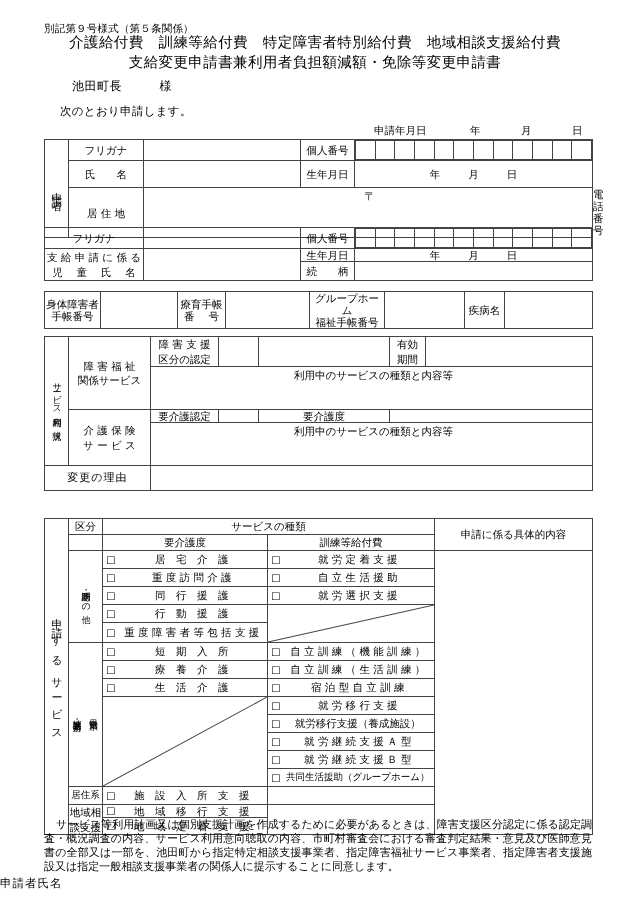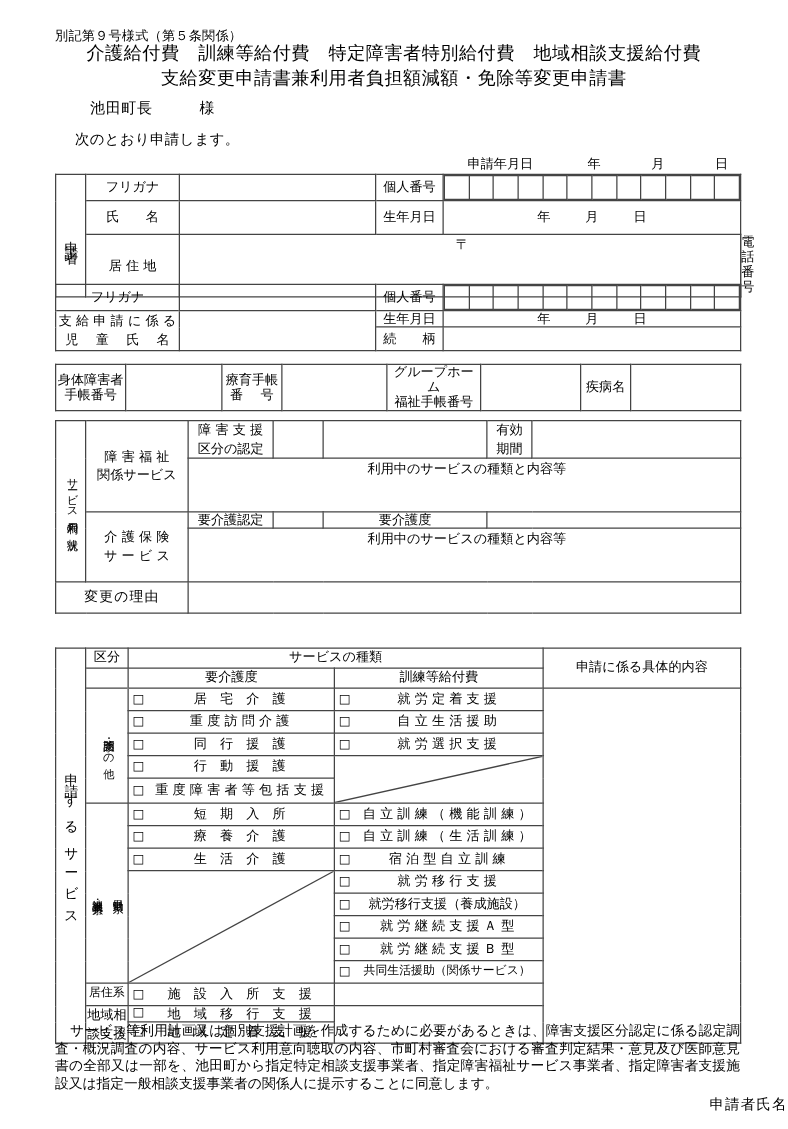--- a/index.html
+++ b/index.html
@@ -53,21 +53,21 @@
 
   
   .appdate{position:absolute;font-size:10.5px;}
 
   .ymd{display:flex;align-items:center;justify-content:center;height:100%;font-size:10.5px;}
   .ymd span{margin:0 14px;}
 
   .footnote{position:absolute;left:44px;top:818px;width:548px;font-size:11px;line-height:1.28;
             text-align:justify;text-justify:inter-character;}
   .footnote .ind{text-indent:12px;display:block;}
-  .signline{position:absolute;left:0;top:876px;width:630px;text-align:right;font-size:11.5px;letter-spacing:1px;}
+  .signline{position:absolute;left:0;top:876px;width:630px;text-align:left;font-size:11.5px;letter-spacing:1px;}
   .postal{font-size:11px;}
 </style>
 </head>
 <body>
 
 <div class="page">
 
   <div class="formno">別記第９号様式（第５条関係）</div>
   <div class="title1">介護給付費　訓練等給付費　特定障害者特別給付費　地域相談支援給付費</div>
   <div class="title2">支給変更申請書兼利用者負担額減額・免除等変更申請書</div>
@@ -455,21 +455,21 @@
         <div class="chk">
               <span class="box">□</span>
               <span class="txt">就 労 継 続 支 援 Ｂ 型</span>
             </div>
       </td>
     </tr>
     <tr>
       <td class="lt" style="height:17px">
         <div class="chk">
               <span class="box">□</span>
-              <span class="txt" style="font-size:9.5px">共同生活援助（関係サービス）</span>
+              <span class="txt" style="font-size:9.5px">共同生活援助（グループホーム）</span>
             </div>
       </td>
     </tr>
 
     <tr>
       <td style="height:17px;font-size:9.5px">居住系</td>
       <td class="lt">
         <div class="chk">
               <span class="box">□</span>
               <span class="txt">施　設　入　所　支　援</span>

